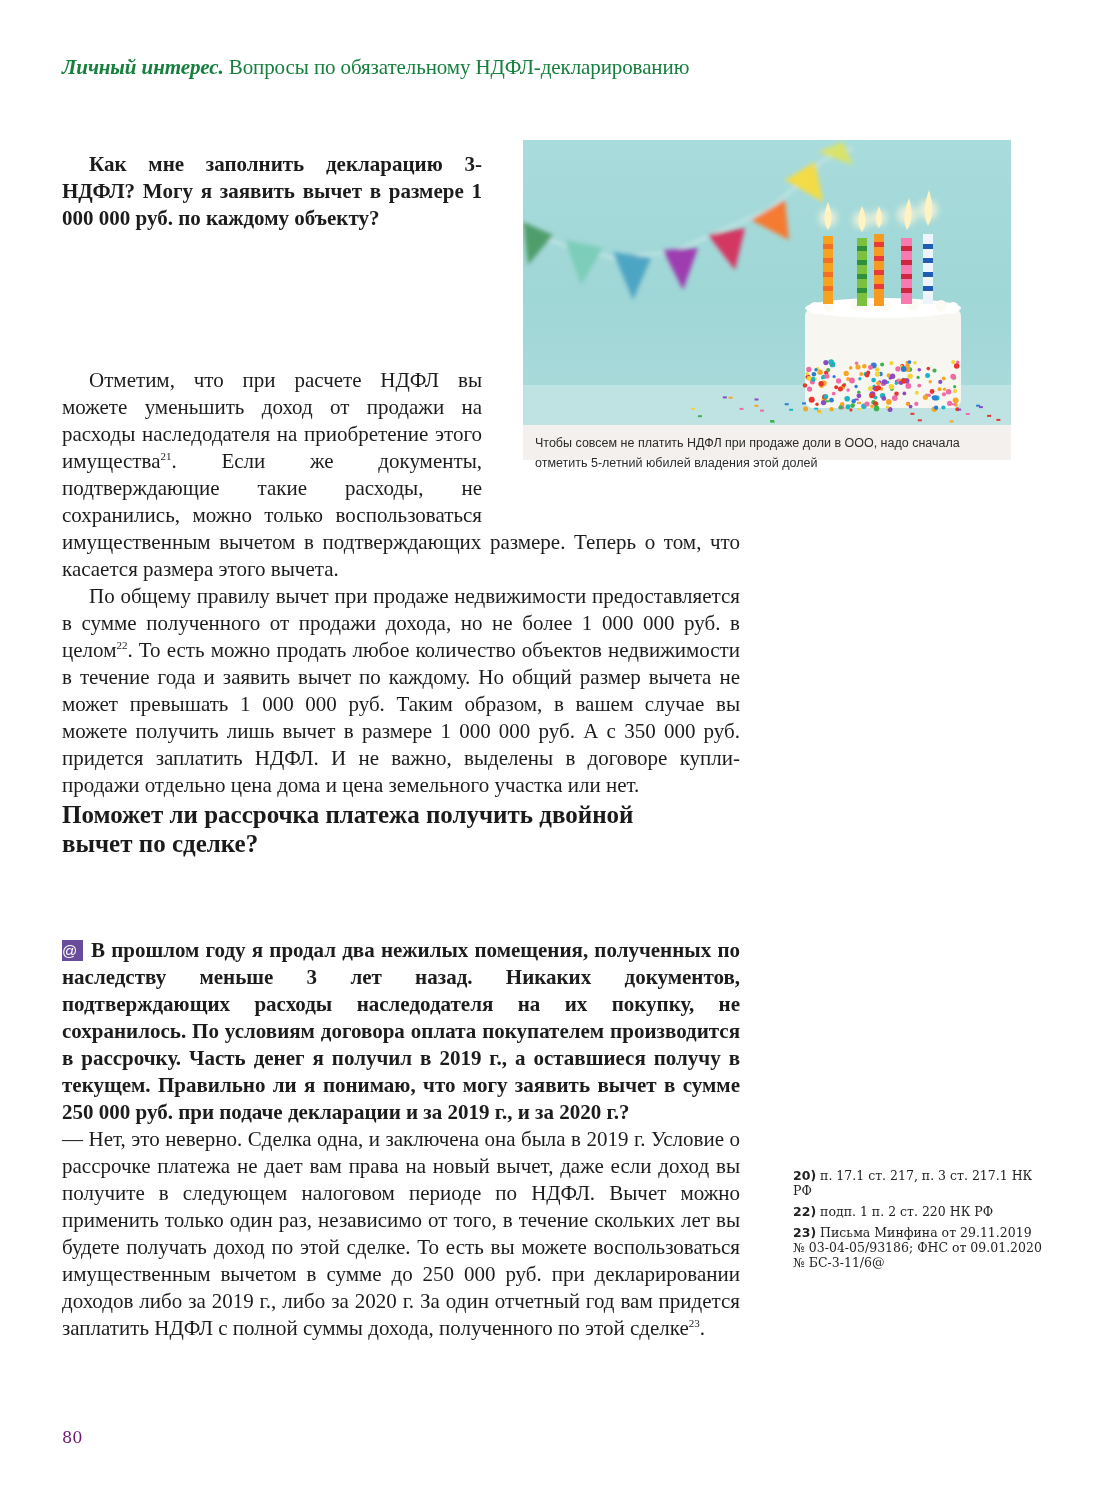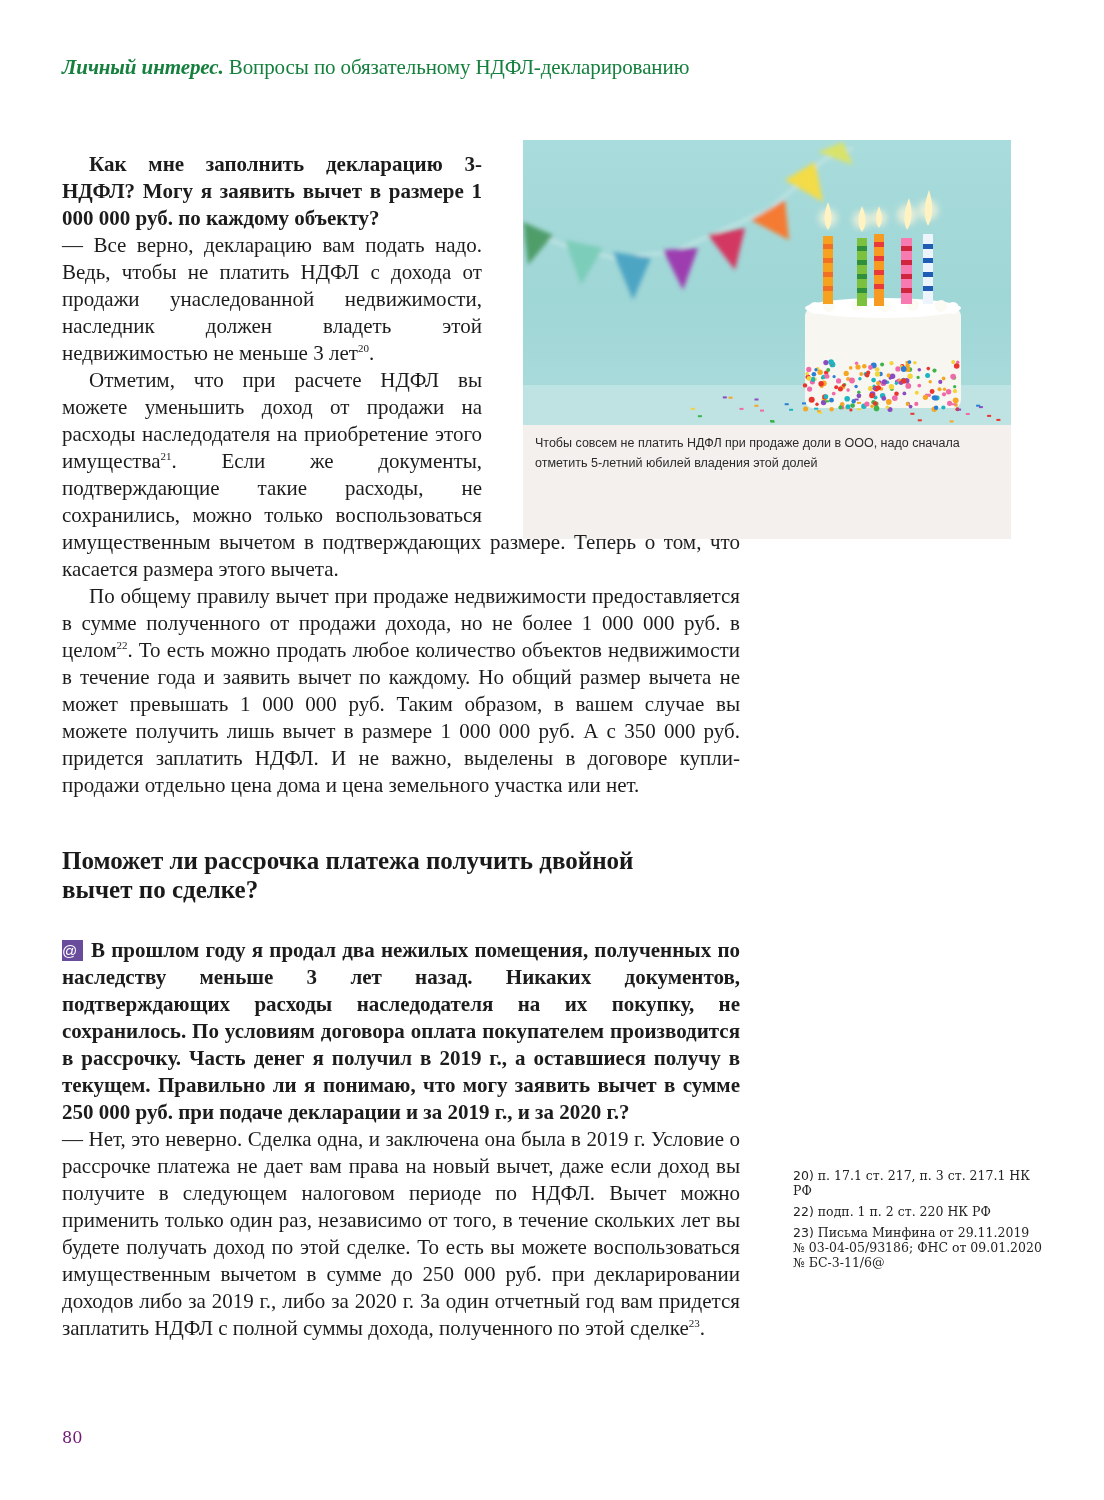--- a/index.html
+++ b/index.html
@@ -14,38 +14,38 @@
   .p { margin: 0; text-align: justify; text-align-last: left; hyphens: manual; }
   .indent { text-indent: 27px; }
   .bold { font-weight: bold; }
   sup { font-size: 11px; line-height: 0; vertical-align: super; }
 
   
   .col-narrow { position: absolute; left: 62px; top: 133px; width: 420px; }
   .col-wide { position: absolute; left: 62px; width: 678px; }
 
   
-  .figure { position: absolute; left: 523px; top: 140px; width: 488px; height: 399px;
+  .figure { position: absolute; left: 523px; top: 140px; width: 488px; height: 320px;
             background: #f3f0ed; }
   .photo { position: absolute; left: 0; top: 0; width: 488px; height: 285px; overflow: hidden;
            background: linear-gradient(180deg, #a9dcdc 0%, #9fd6d6 55%, #a8dada 86%, #bde4e4 86%, #c6e8e8 100%); }
   .caption { position: absolute; left: 12px; top: 293px; width: 470px;
              font-family: "Liberation Sans", sans-serif; font-size: 12.5px; line-height: 20px; color: #2a2a2a; }
 
-  .section-title { position: absolute; left: 62px; top: 846px; width: 640px;
+  .section-title { position: absolute; left: 62px; top: 800px; width: 640px;
                    font-family: "Liberation Serif", serif; font-weight: bold; font-size: 25px; line-height: 29px; color: #1a1a1a; }
 
   .at-icon { display: inline-block; width: 21px; height: 21px; background: #6a4c9c; color: #fff;
              font-family: "Liberation Sans", sans-serif; font-size: 15px; line-height: 21px; text-align: center;
              vertical-align: 1px; margin-right: 8px; text-indent: 0; font-weight: normal; }
 
   .footnotes { position: absolute; left: 793px; top: 1168px; width: 250px;
                font-family: "DejaVu Serif", serif; font-size: 12.5px; line-height: 15px; color: #222; }
   .fn { margin: 0 0 6px 0; }
-  .fn b { font-family: "DejaVu Sans", sans-serif; font-weight: normal; }
+  .fn b { font-family: "DejaVu Sans", sans-serif; font-weight: bold; }
 
   .page-number { position: absolute; left: 62px; top: 1428px; font-family: "DejaVu Serif", serif;
                  font-size: 16px; color: #701a75; }
 </style>
 </head>
 <body>
 
 <div class="running-head">
   <b>Личный интерес.</b>
   <span>Вопросы по обязательному НДФЛ-декларированию</span>
@@ -338,21 +338,20 @@
         <path d="M386,58 Q392,78 384,90 Q378,78 386,58Z" fill="#fff3c4"></path>
         <path d="M406,50 Q413,72 405,86 Q398,72 406,50Z" fill="#fff3c4"></path>
       </g>
     </svg>
   </div>
   <div class="caption">Чтобы совсем не платить НДФЛ при продаже доли в ООО, надо сначала отметить 5-летний юбилей владения этой долей</div>
 </div>
 
 <div class="col-narrow body-text">
   <p class="p indent bold">Как мне заполнить декларацию 3-НДФЛ? Могу я заявить вычет в размере 1 000 000 руб. по каждому объекту?</p>
-  <p class="p"><span>— Все верно, декларацию вам подать надо. Ведь, чтобы не платить НДФЛ с дохода от продажи унаследованной недвижимости, наследник должен владеть этой недвижимостью не меньше 3 лет</span><sup>20</sup><span>.</span></p>
 </div>
 
 <div class="col-wide body-text" style="top:349px;">
   <div style="float:right; width:258px; height:162px;"></div>
   <p class="p indent"><span>Отметим, что при расчете НДФЛ вы можете уменьшить доход от продажи на расходы наследодателя на приобретение этого имущества</span><sup>21</sup><span>. Если же документы, подтверждающие такие расходы, не сохранились, можно только воспользоваться имущественным вычетом в подтверждающих размере. Теперь о том, что касается размера этого вычета.</span></p>
   <p class="p indent"><span>По общему правилу вычет при продаже недвижимости предоставляется в сумме полученного от продажи дохода, но не более 1 000 000 руб. в целом</span><sup>22</sup><span>. То есть можно продать любое количество объектов недвижимости в течение года и заявить вычет по каждому. Но общий размер вычета не может превышать 1 000 000 руб. Таким образом, в вашем случае вы можете получить лишь вычет в размере 1 000 000 руб. А с 350 000 руб. придется заплатить НДФЛ. И не важно, выделены в договоре купли-продажи отдельно цена дома и цена земельного участка или нет.</span></p>
 </div>
 
 <div class="section-title">Поможет ли рассрочка платежа получить двойной вычет по сделке?</div>
 

